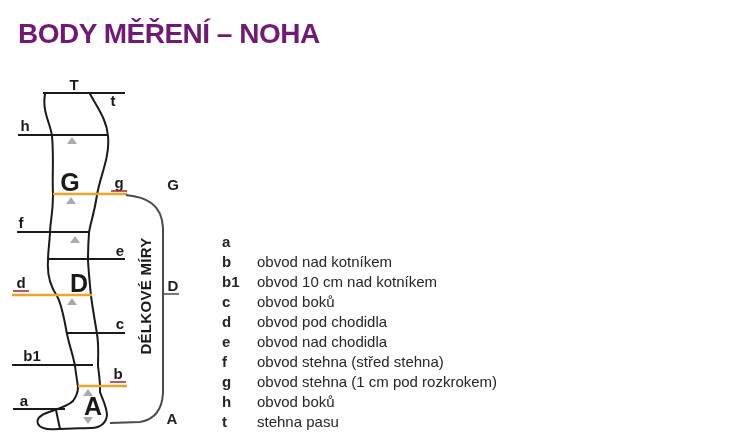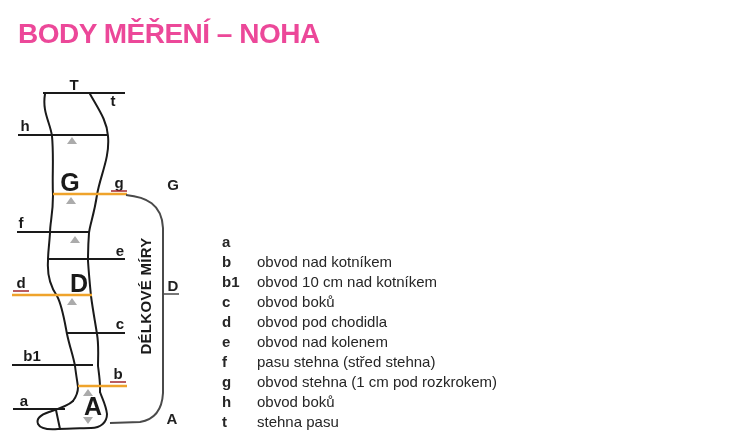--- a/index.html
+++ b/index.html
@@ -5,21 +5,21 @@
   html,body{margin:0;padding:0;background:#ffffff;}
   .page{
     position:relative;
     width:750px;height:441px;
     background:#ffffff;
     font-family:"Liberation Sans", sans-serif;
     overflow:hidden;
   }
   .title{
     position:absolute;left:18px;top:18px;
-    font-size:28px;font-weight:bold;color:#ec4899;
+    font-size:28px;font-weight:bold;color:#701a75;
     letter-spacing:-0.5px;white-space:nowrap;
   }
   .diagram-svg{position:absolute;left:0;top:60px;}
   svg text{
     font-family:"Liberation Sans", sans-serif;
     font-weight:bold;
     fill:#1a1a1a;
   }
   text.lbl{font-size:15px;}
   text.big{font-size:25px;}
@@ -128,25 +128,25 @@
     <div class="legend-row">
       <span class="legend-key">c</span>
       <span class="legend-text">obvod boků</span>
     </div>
     <div class="legend-row">
       <span class="legend-key">d</span>
       <span class="legend-text">obvod pod chodidla</span>
     </div>
     <div class="legend-row">
       <span class="legend-key">e</span>
-      <span class="legend-text">obvod nad kolenem</span>
+      <span class="legend-text">obvod nad chodidla</span>
     </div>
     <div class="legend-row">
       <span class="legend-key">f</span>
-      <span class="legend-text">pasu stehna (střed stehna)</span>
+      <span class="legend-text">obvod stehna (střed stehna)</span>
     </div>
     <div class="legend-row">
       <span class="legend-key">g</span>
       <span class="legend-text">obvod stehna (1 cm pod rozkrokem)</span>
     </div>
     <div class="legend-row">
       <span class="legend-key">h</span>
       <span class="legend-text">obvod boků</span>
     </div>
     <div class="legend-row">

